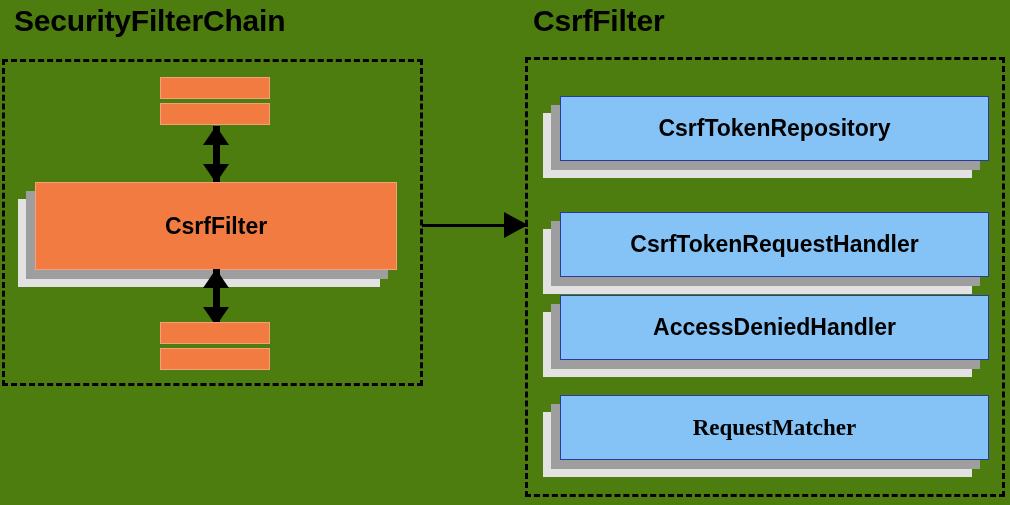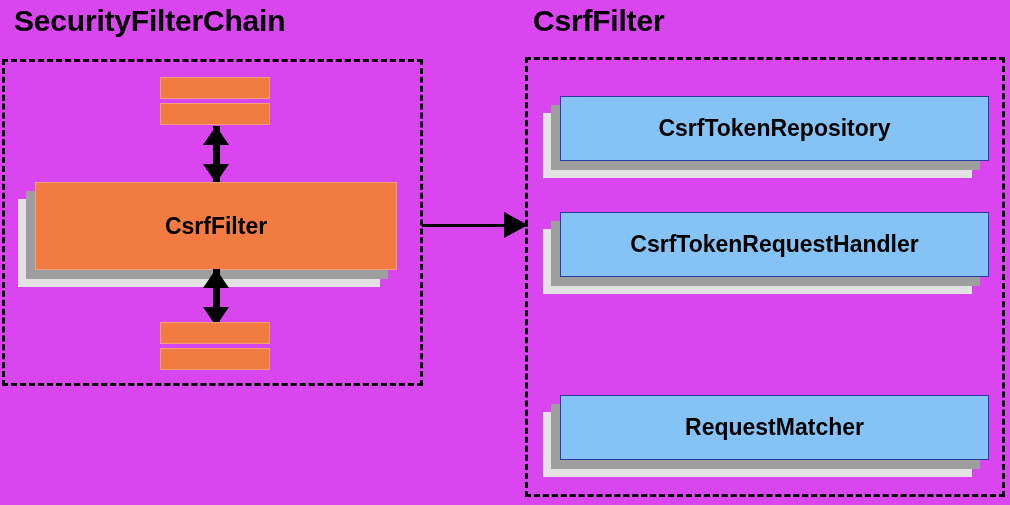--- a/index.html
+++ b/index.html
@@ -10,21 +10,21 @@
   body {
     font-family: "Liberation Sans", sans-serif;
     width: 1010px;
     height: 505px;
     overflow: hidden;
   }
   #canvas {
     position: relative;
     width: 1010px;
     height: 505px;
-    background: #d946ef;
+    background: #4d7c0f;
   }
 
   .panel-title {
     position: absolute;
     font-weight: bold;
     font-size: 30px;
     color: #000000;
     white-space: nowrap;
     letter-spacing: -0.2px;
   }
@@ -177,20 +177,25 @@
     <div class="sh-dark"></div>
     <div class="face">CsrfTokenRepository</div>
   </div>
 
   <div class="shadowed box-blue" style="left:560px; top:212px; width:429px; height:65px;">
     <div class="sh-light"></div>
     <div class="sh-dark"></div>
     <div class="face">CsrfTokenRequestHandler</div>
   </div>
 
-
-  <div class="shadowed box-blue" style="left:560px; top:395px; width:429px; height:65px;">
+  <div class="shadowed box-blue" style="left:560px; top:295px; width:429px; height:65px;">
+    <div class="sh-light"></div>
+    <div class="sh-dark"></div>
+    <div class="face">AccessDeniedHandler</div>
+  </div>
+
+  <div class="shadowed box-blue" style="left:560px; top:395px; width:429px; height:65px;font-family:Liberation Serif, serif;">
     <div class="sh-light"></div>
     <div class="sh-dark"></div>
     <div class="face">RequestMatcher</div>
   </div>
 
 </div>
 
 </body></html>

